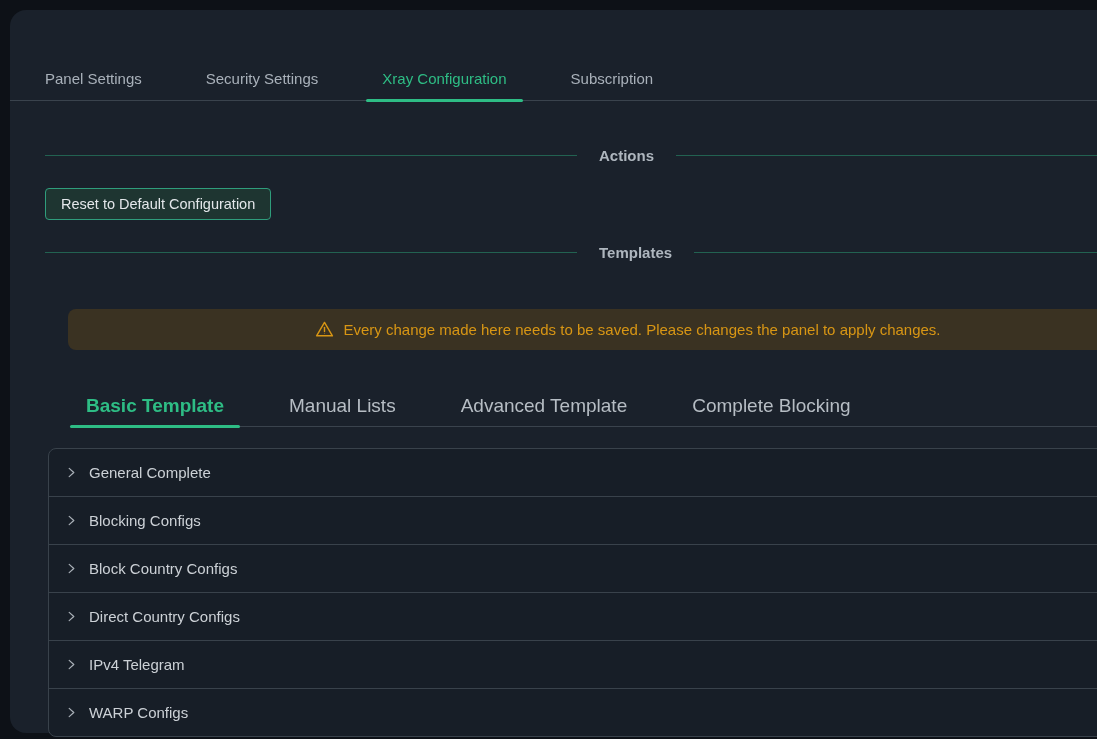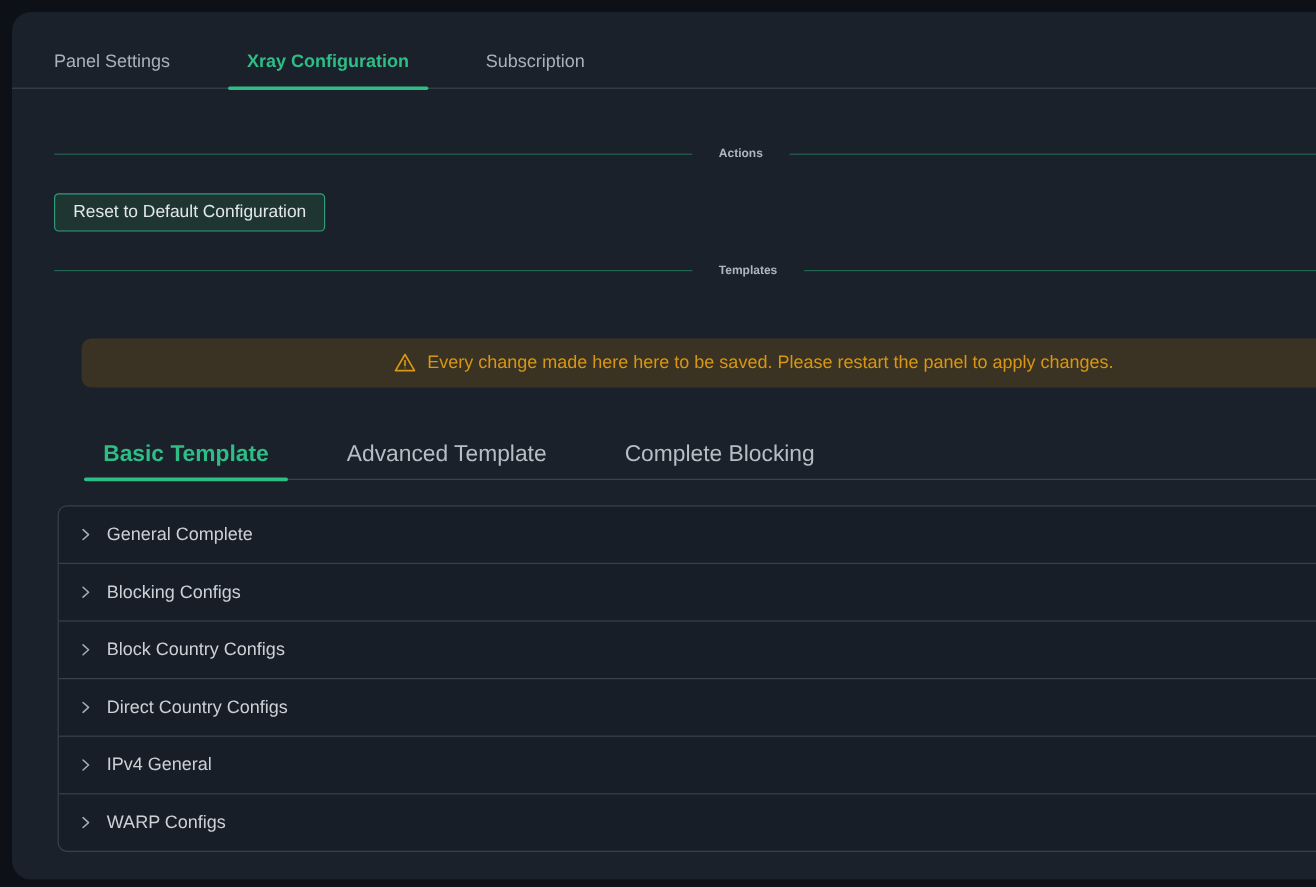--- a/index.html
+++ b/index.html
@@ -13,36 +13,36 @@
     position:absolute;left:10px;top:10px;width:1236px;height:723px;
     background:var(--card-bg,#1a212b);border-radius:16px;box-sizing:border-box;
   }
   
   .main-tabs{
     display:flex;gap:32px;padding:32px 0 0 19px;
     border-bottom:1px solid var(--line-gray,#3a434d);
   }
   .main-tab{
     position:relative;padding:0 16px 11px;line-height:20px;font-size:15px;
-    color:#a9b1ba;cursor:pointer;white-space:nowrap;
+    color:#a9b1ba;cursor:pointer;white-space:nowrap;margin-top:27px;
   }
-  .main-tab.active{color:var(--accent,#2ebd85);font-weight:700;}
+  .main-tab.active{color:var(--accent,#2ebd85);font-weight:400;}
   .main-tab.active::after{
     content:"";position:absolute;left:0;right:0;bottom:-2px;height:3px;
     background:var(--accent,#2ebd85);border-radius:2px;
   }
   
   .content{padding:0 35px;}
   .divider{display:flex;align-items:center;height:22px;}
   .divider.actions{margin-top:43px;}
   .divider.templates{margin-top:21px;}
   .d-line{height:1px;background:rgba(46,189,133,.42);}
   .d-line.left{flex:0 0 532px;}
   .d-line.right{flex:1;}
-  .d-label{margin:0 22px;font-size:10px;font-weight:700;color:#aeb6be;white-space:nowrap;}
+  .d-label{margin:0 22px;font-size:15px;font-weight:700;color:#aeb6be;white-space:nowrap;}
   .reset-btn{
     display:block;margin-top:22px;height:32px;padding:0 15px;
     background:#1e3531;border:1px solid #2f9d7c;border-radius:4px;
     color:#e3e7ea;font-size:14.5px;font-family:"Liberation Sans",sans-serif;
     cursor:pointer;line-height:30px;
   }
   .warning-banner{
     margin:46px 23px 0;height:41px;border-radius:8px;
     background:var(--warn-bg,#3a3222);color:var(--warn-fg,#d89614);
     display:flex;align-items:center;justify-content:center;gap:9px;
@@ -75,20 +75,21 @@
   .crow + .crow{border-top:1px solid #39424b;}
   .chev{flex:0 0 auto;display:inline-flex;}
 </style>
 </head>
 <body>
 
 <div class="card">
 
   <div class="main-tabs">
     <div class="main-tab">Panel Settings</div>
+    <div class="main-tab">Security Settings</div>
     <div class="main-tab active">Xray Configuration</div>
     <div class="main-tab">Subscription</div>
   </div>
 
   <div class="content">
 
     <div class="divider actions">
       <span class="d-line left"></span>
       <span class="d-label">Actions</span>
       <span class="d-line right"></span>
@@ -101,25 +102,26 @@
       <span class="d-label">Templates</span>
       <span class="d-line right"></span>
     </div>
 
     <div class="warning-banner">
       <svg width="19" height="19" viewBox="0 0 24 24" fill="none" stroke="#d89614" stroke-width="1.8" stroke-linejoin="round" stroke-linecap="round">
         <path d="M12 3 L22 20 L2 20 Z"></path>
         <line x1="12" y1="9.5" x2="12" y2="14.5"></line>
         <circle cx="12" cy="17.2" r="0.6" fill="#d89614" stroke="none"></circle>
       </svg>
-      <span>Every change made here here to be saved. Please restart the panel to apply changes.</span>
+      <span>Every change made here needs to be saved. Please changes the panel to apply changes.</span>
     </div>
 
     <div class="sub-tabs">
       <div class="sub-tab active">Basic Template</div>
+      <div class="sub-tab">Manual Lists</div>
       <div class="sub-tab">Advanced Template</div>
       <div class="sub-tab">Complete Blocking</div>
     </div>
 
     <div class="collapse">
       <div class="crow">
         <span class="chev">
             <svg width="11" height="11" viewBox="0 0 12 12" fill="none" stroke="#a6adb4" stroke-width="1.4" stroke-linecap="round" stroke-linejoin="round">
               <path d="M3.5 1.5 L8.5 6 L3.5 10.5"></path>
             </svg>
@@ -149,21 +151,21 @@
             </svg>
           </span>
         <span>Direct Country Configs</span>
       </div>
       <div class="crow">
         <span class="chev">
             <svg width="11" height="11" viewBox="0 0 12 12" fill="none" stroke="#a6adb4" stroke-width="1.4" stroke-linecap="round" stroke-linejoin="round">
               <path d="M3.5 1.5 L8.5 6 L3.5 10.5"></path>
             </svg>
           </span>
-        <span>IPv4 General</span>
+        <span>IPv4 Telegram</span>
       </div>
       <div class="crow">
         <span class="chev">
             <svg width="11" height="11" viewBox="0 0 12 12" fill="none" stroke="#a6adb4" stroke-width="1.4" stroke-linecap="round" stroke-linejoin="round">
               <path d="M3.5 1.5 L8.5 6 L3.5 10.5"></path>
             </svg>
           </span>
         <span>WARP Configs</span>
       </div>
     </div>

